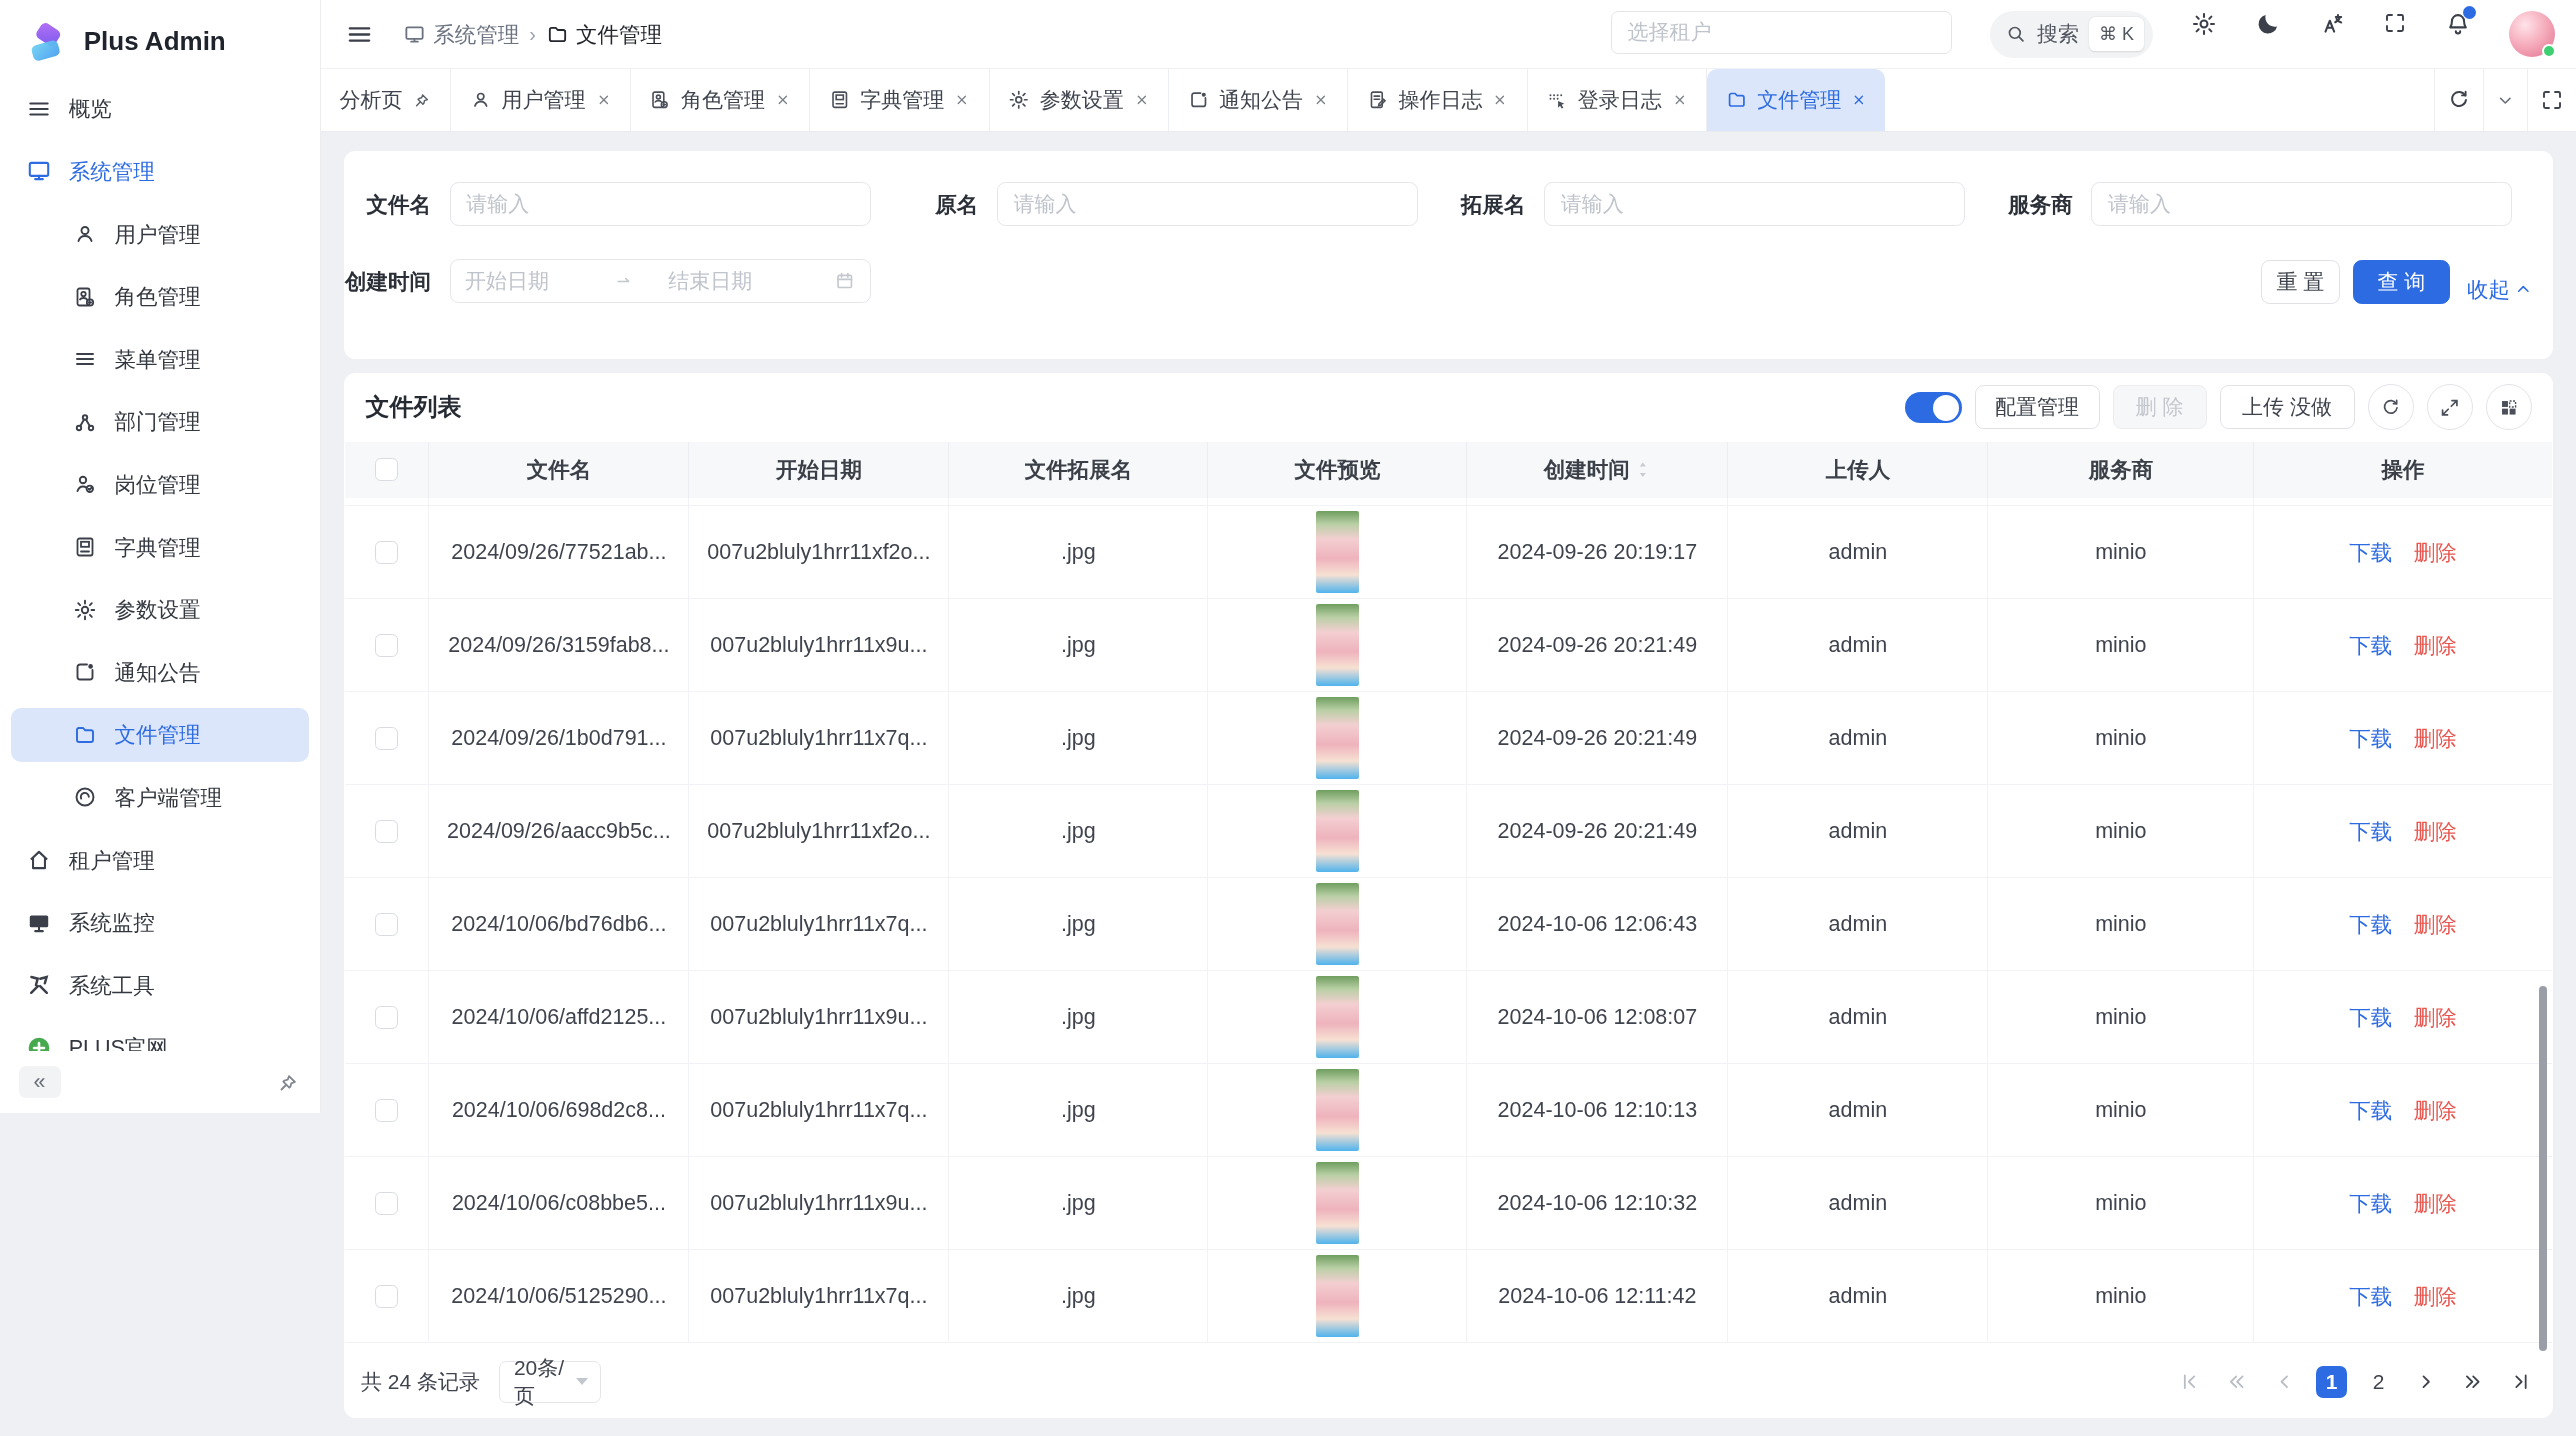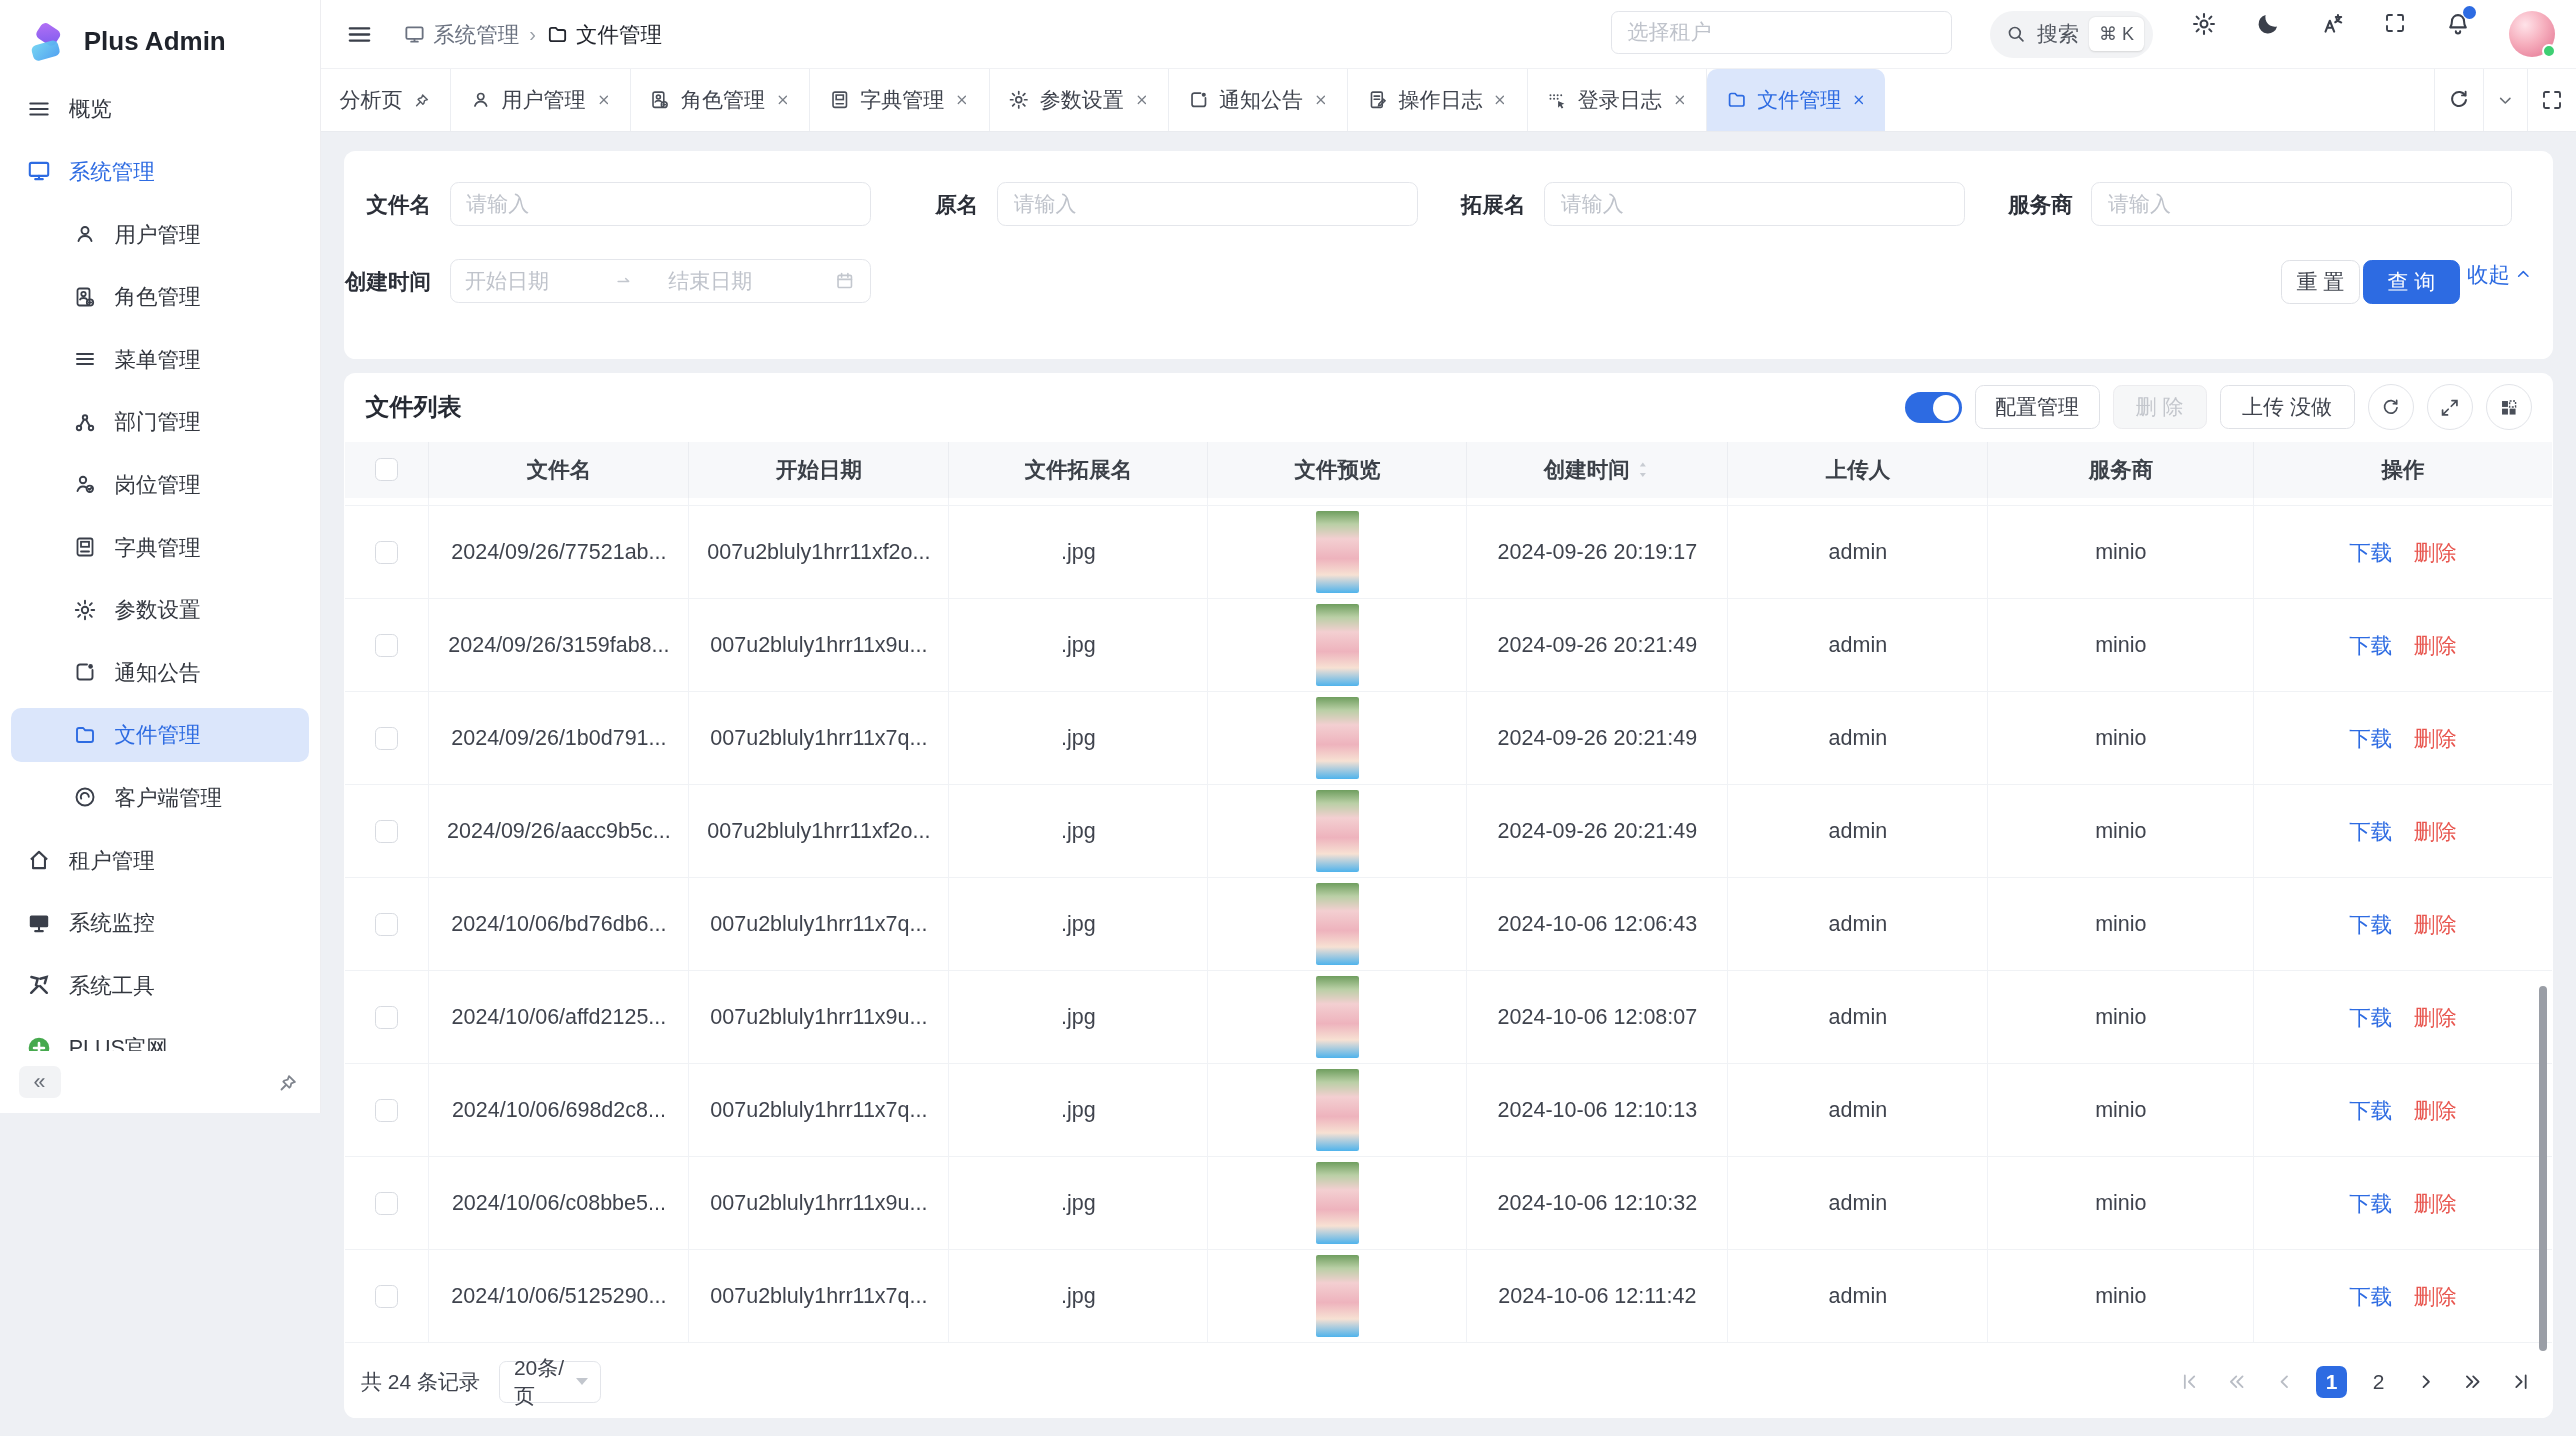--- a/index.html
+++ b/index.html
@@ -70,21 +70,21 @@
   .flabel{min-width:87px;text-align:right;margin-right:18.6px;font-size:21.5px;font-weight:600;color:#2b2f38;white-space:nowrap}
   .finput{width:421px;height:44px;border:1.4px solid #e4e6eb;border-radius:8.6px;padding:0 15.7px;font-size:21px;color:#3f434d;outline:none}
   .finput::placeholder{color:#bfc3cb}
   .frow2{margin-top:33px;display:flex;align-items:center}
   .daterange{width:421px;height:44px;border:1.4px solid #e4e6eb;border-radius:8.6px;display:flex;align-items:center;padding:0 14.3px;gap:5.7px}
   .dr-ph{font-size:21px;color:#bfc3cb}
   .dr-start{width:143px}
   .dr-end{flex:1;padding-left:29px}
   .dr-arrow{width:20px;height:20px;color:#c3c7ce}
   .dr-cal{width:21.5px;height:21.5px;color:#c3c7ce}
-  .fbuttons{position:absolute;right:20px;top:109px;display:flex;align-items:flex-start;gap:3px}
+  .fbuttons{position:absolute;right:20px;top:109px;display:flex;align-items:flex-end;gap:13px}
   .btn{height:44px;border-radius:8.6px;border:1.4px solid #dfe1e6;background:#fff;font-size:21px;color:#3f434d;display:flex;align-items:center;justify-content:center;cursor:pointer;white-space:nowrap}
   .btn.reset{width:79px}
   .btn.primary{width:97px;background:var(--blue);border-color:var(--blue);color:#fff}
   .collapse-link{display:flex;align-items:center;gap:4.3px;color:var(--blue);font-size:21.5px;font-weight:500;cursor:pointer;margin-left:4.3px}
   .collapse-link svg{width:18.6px;height:18.6px}
   
   .table-card{margin-top:14.3px;height:1045px;display:flex;flex-direction:column;position:relative;overflow:hidden}
   .list-header{height:69px;display:flex;align-items:center;padding:0 21.5px;flex:none}
   .list-title{font-size:24px;color:#262a33;font-weight:700}
   .list-tools{margin-left:auto;display:flex;align-items:center;gap:13px}

